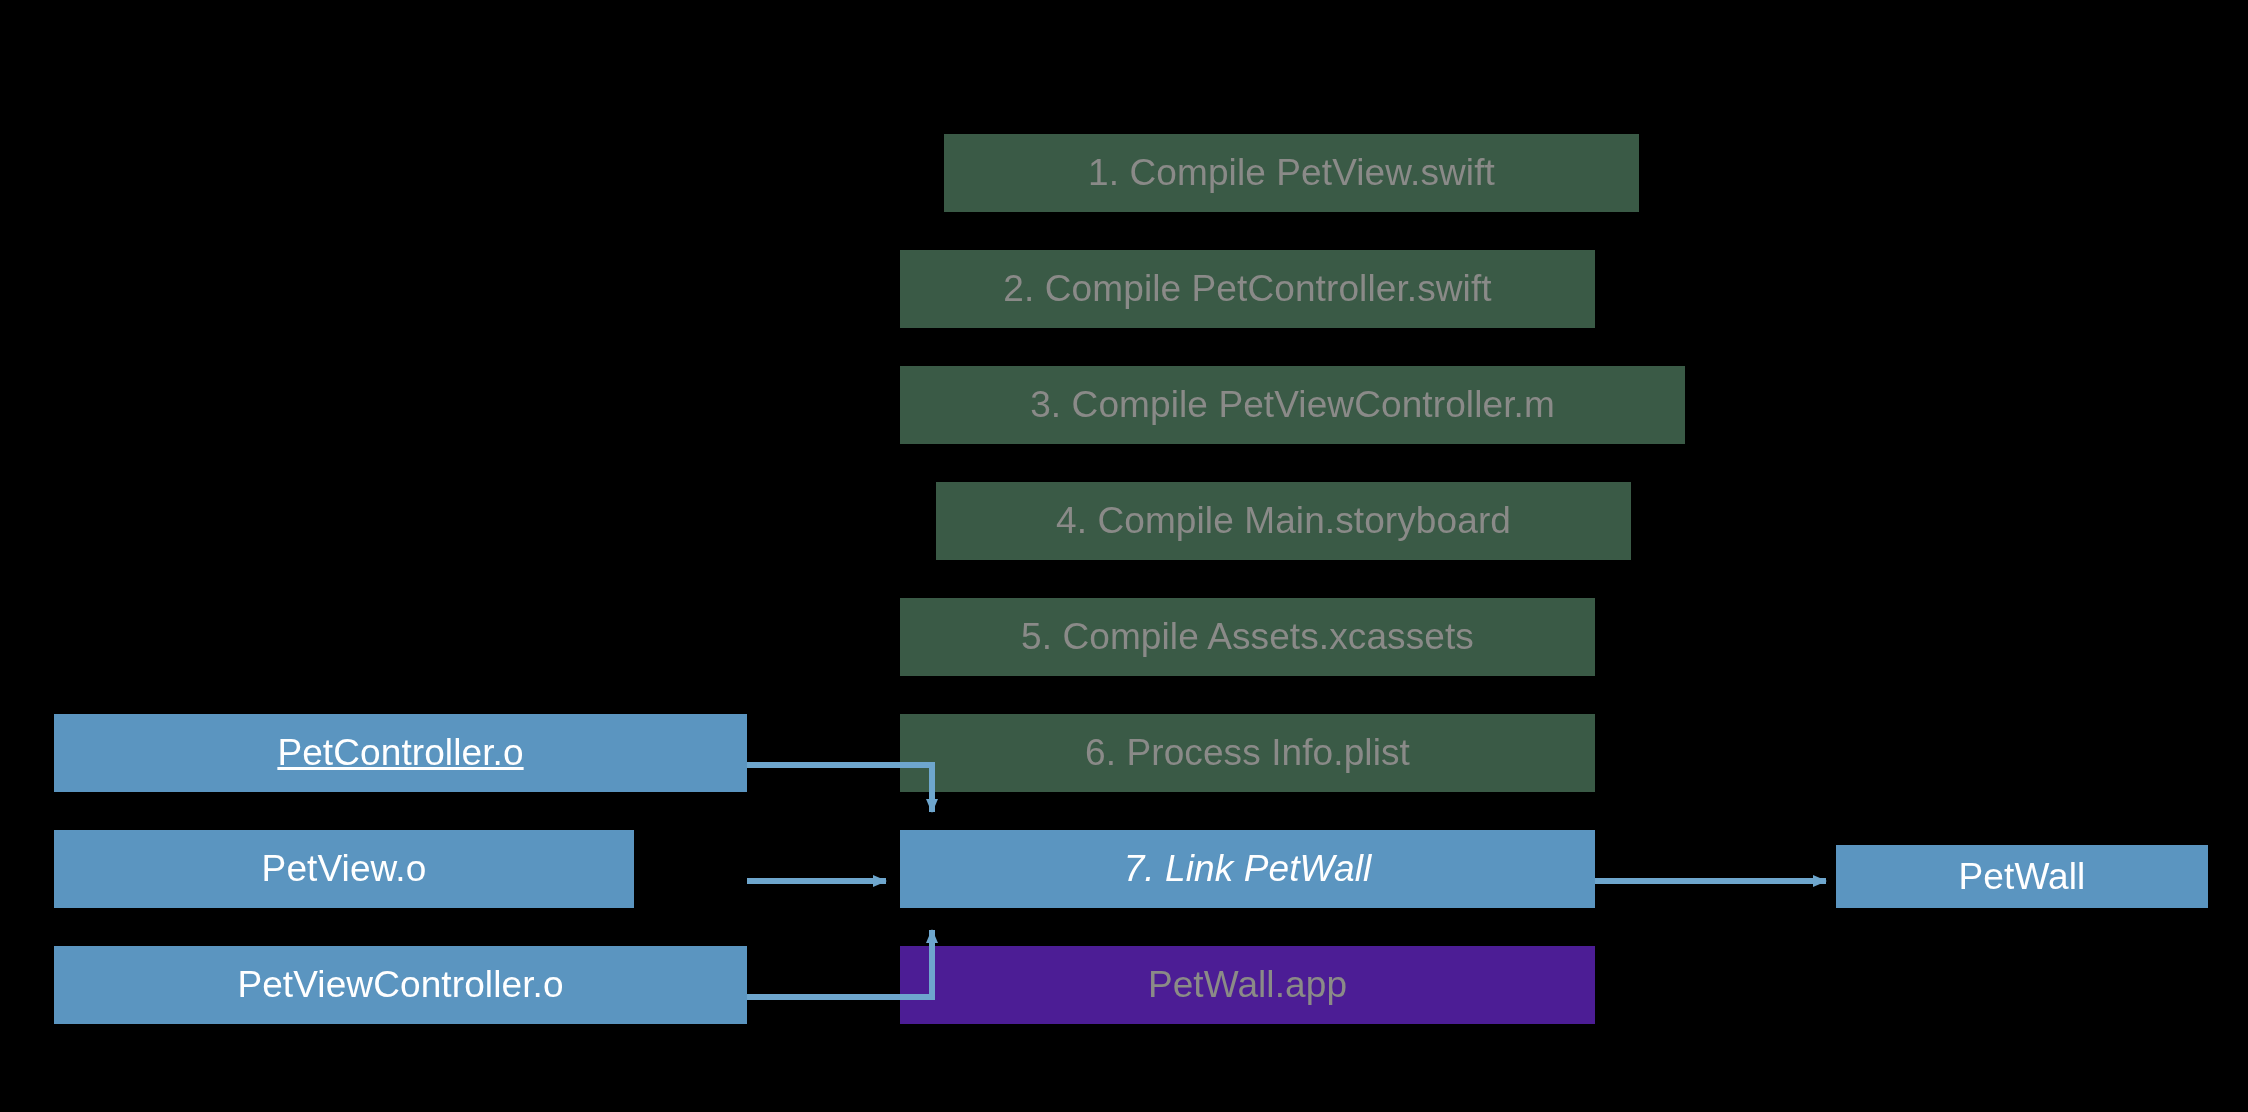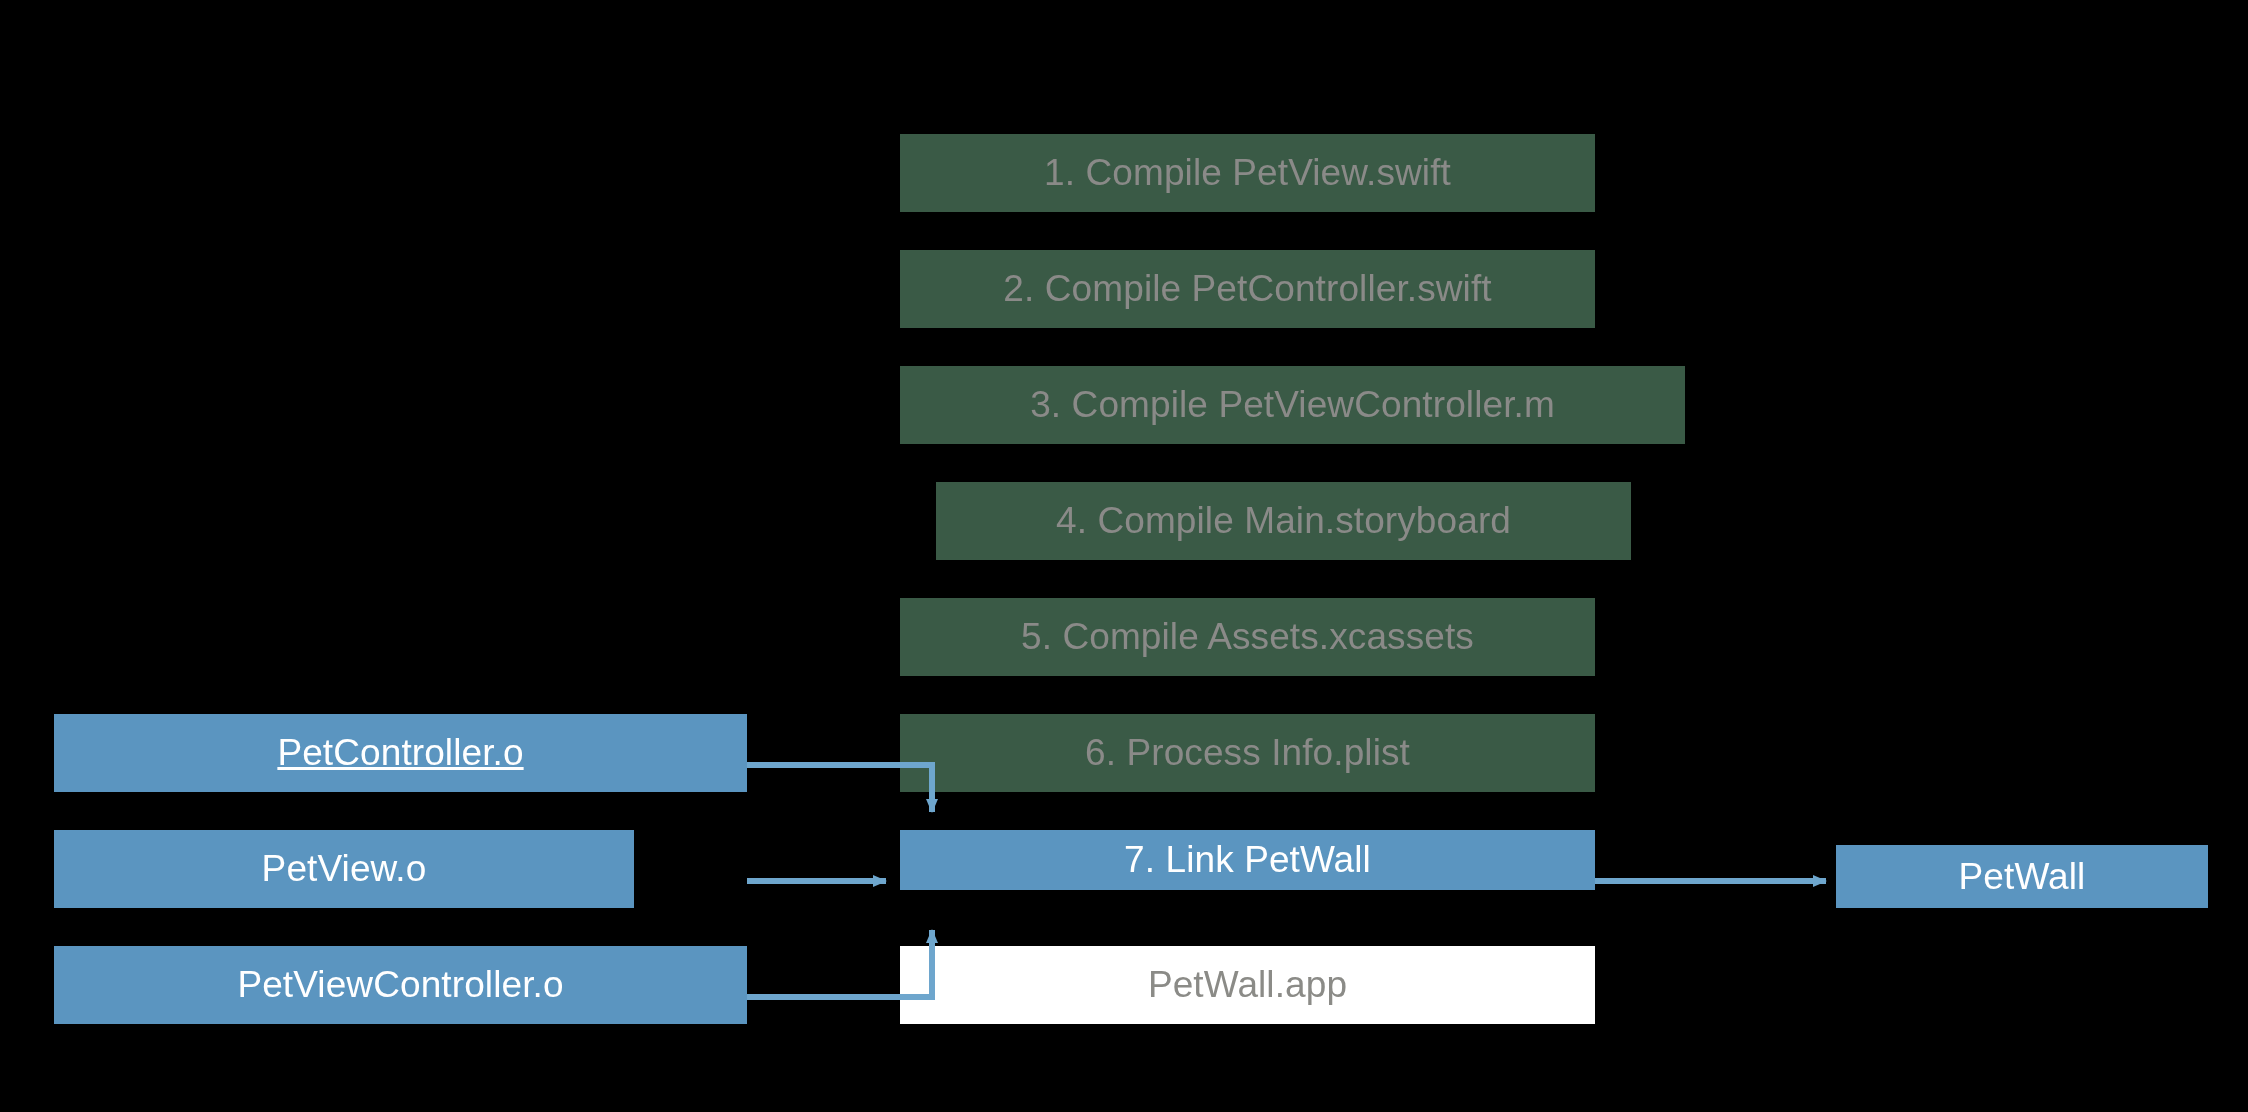--- a/index.html
+++ b/index.html
@@ -38,21 +38,21 @@
     background: #5b95c0;
     color: #ffffff;
     font-size: 37px;
   }
   .node.artifact {
     background: #5b95c0;
     color: #ffffff;
     font-size: 37px;
   }
   .node.artifact-pending {
-    background: #ffffff;
+    background: #4c1d95;
     color: #8b8b87;
     font-size: 37px;
   }
   #edge-layer {
     position: absolute;
     left: 0;
     top: 0;
     width: 2248px;
     height: 1112px;
     z-index: 3;
@@ -79,33 +79,33 @@
 
     <path d="M 747 765 L 932 765 L 932 812" fill="none" stroke="#6ea6cd" stroke-width="6" marker-end="url(#arrowDown)"></path>
 
     <path d="M 747 881 L 886 881" fill="none" stroke="#6ea6cd" stroke-width="6" marker-end="url(#arrowRight)"></path>
 
     <path d="M 747 997 L 932 997 L 932 930" fill="none" stroke="#6ea6cd" stroke-width="6" marker-end="url(#arrowUp)"></path>
 
     <path d="M 1595 881 L 1826 881" fill="none" stroke="#6ea6cd" stroke-width="6" marker-end="url(#arrowRight)"></path>
   </svg>
 
-  <div class="node task-pending" style="left:900px; top:134px; width:695px; height:78px;">1. Compile PetView.swift</div>
+  <div class="node task-pending" style="left:944px; top:134px; width:695px; height:78px;">1. Compile PetView.swift</div>
 
   <div class="node task-pending" style="left:900px; top:250px; width:695px; height:78px;">2. Compile PetController.swift</div>
 
   <div class="node task-pending" style="left:900px; top:366px; width:785px; height:78px;">3. Compile PetViewController.m</div>
 
   <div class="node task-pending" style="left:900px; top:482px; width:695px; height:78px;margin-left:36px;">4. Compile Main.storyboard</div>
 
   <div class="node task-pending" style="left:900px; top:598px; width:695px; height:78px;">5. Compile Assets.xcassets</div>
 
   <div class="node task-pending" style="left:900px; top:714px; width:695px; height:78px;">6. Process Info.plist</div>
 
-  <div class="node task-active" style="left:900px; top:830px; width:695px; height:60px;">7. Link PetWall</div>
+  <div class="node task-active" style="left:900px; top:830px; width:695px; height:78px;font-style:italic;">7. Link PetWall</div>
 
   <div class="node artifact-pending" style="left:900px; top:946px; width:695px; height:78px;">PetWall.app</div>
 
   <div class="node artifact" style="left:54px; top:714px; width:693px; height:78px;text-decoration:underline;">PetController.o</div>
 
   <div class="node artifact" style="left:54px; top:830px; width:580px; height:78px;">PetView.o</div>
 
   <div class="node artifact" style="left:54px; top:946px; width:693px; height:78px;">PetViewController.o</div>
 
   <div class="node artifact" style="left:1836px; top:845px; width:372px; height:63px;">PetWall</div>

